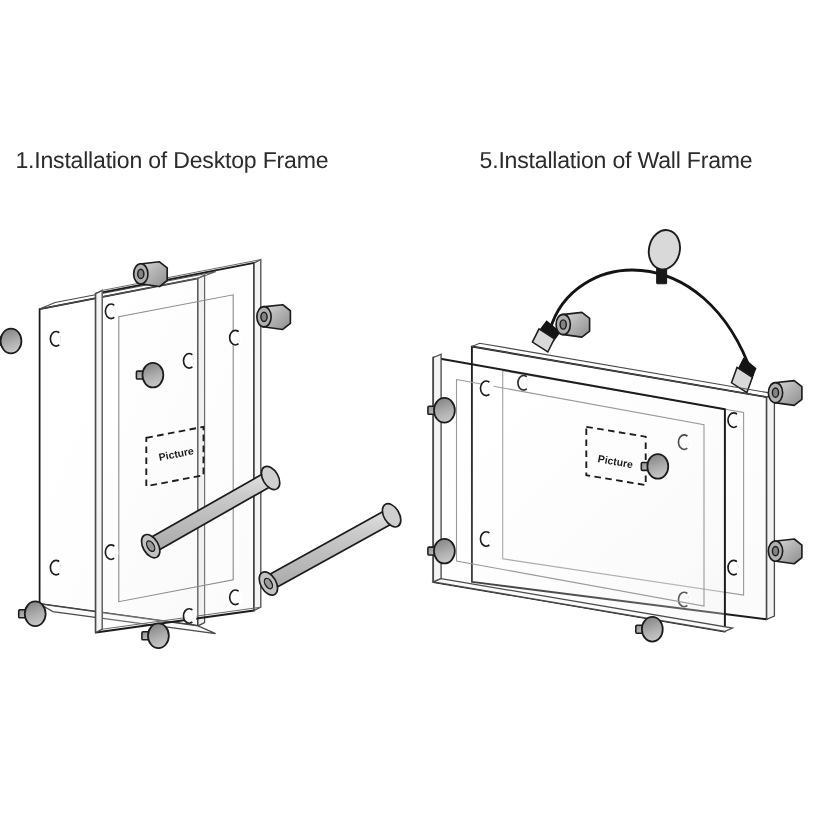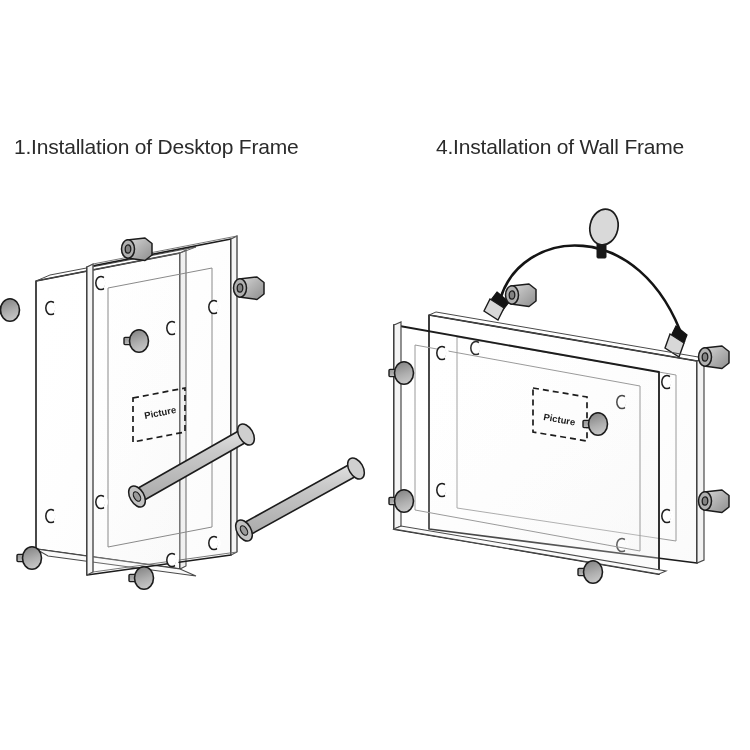--- a/index.html
+++ b/index.html
@@ -44,21 +44,21 @@
     fill: #1c1c1c;
   }
 </style>
 </head>
 <body>
 
 <div id="page">
 
   <div class="title" id="title-desktop">1.Installation of Desktop Frame</div>
 
-  <div class="title" id="title-wall">4.Installation of Wall Frame</div>
+  <div class="title" id="title-wall">5.Installation of Wall Frame</div>
 
   <svg id="illustration" width="750" height="750" viewBox="0 0 750 750">
 
     <defs>
 
       <linearGradient id="gMetal" x1="0" y1="0" x2="1" y2="1">
         <stop offset="0%" stop-color="#dadada"></stop>
         <stop offset="45%" stop-color="#b5b5b5"></stop>
         <stop offset="100%" stop-color="#8e8e8e"></stop>
       </linearGradient>

